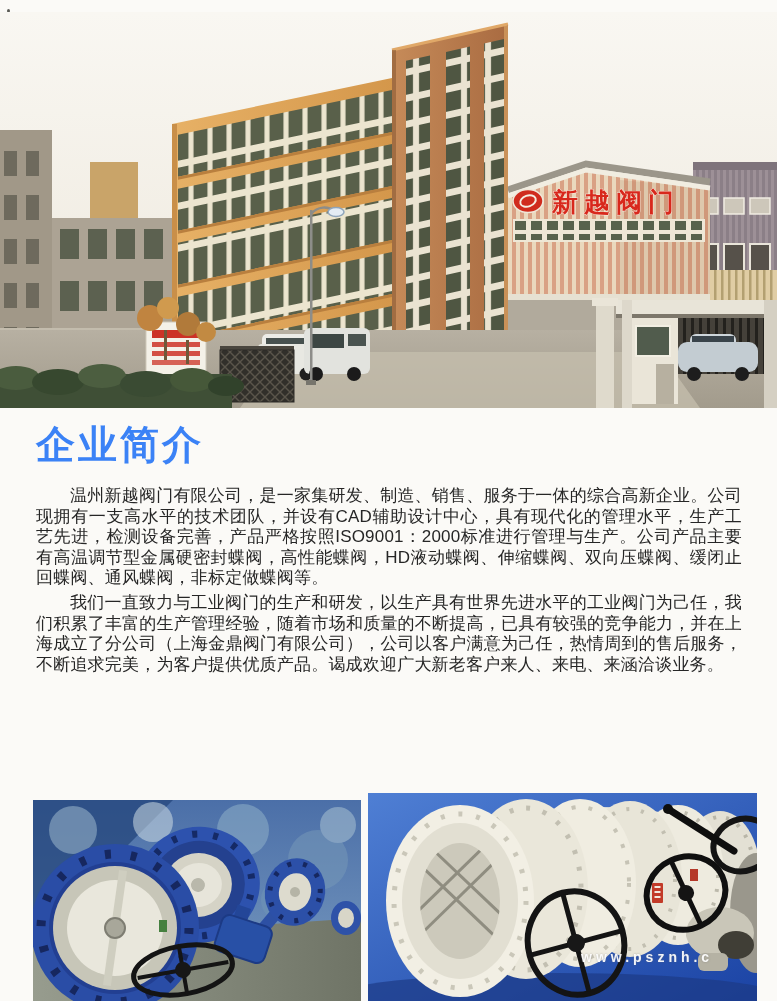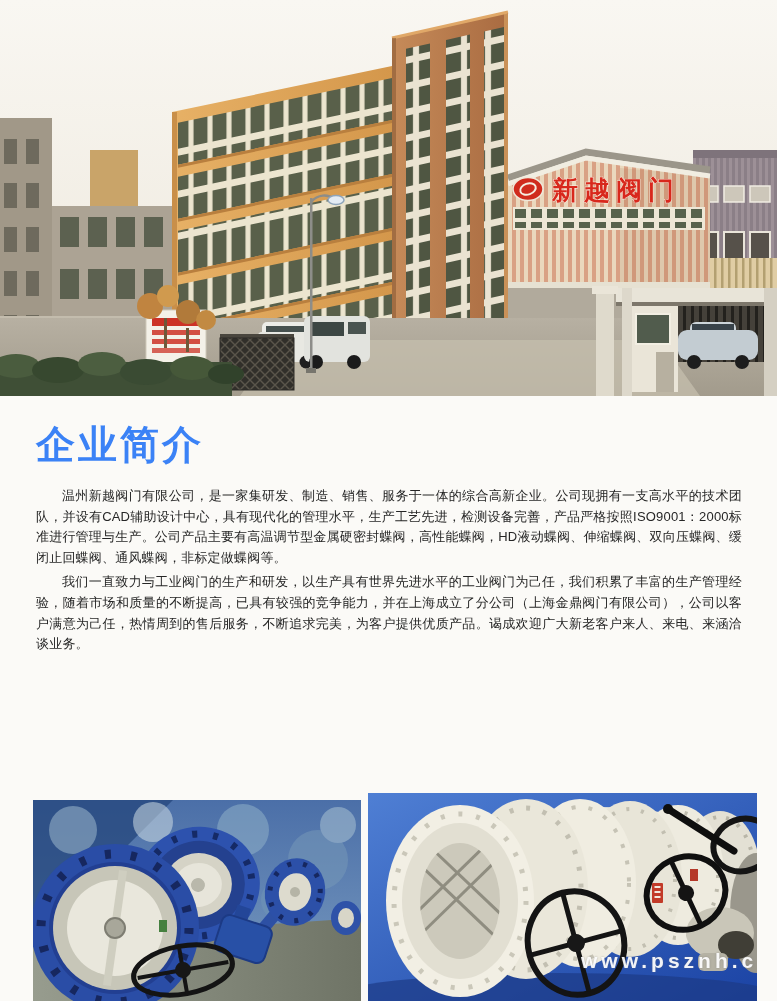--- a/index.html
+++ b/index.html
@@ -2,39 +2,39 @@
 <html><head>
 <meta charset="utf-8">
 <style>
   html,body{margin:0;padding:0;}
   body{background:#888;}
   .page{
     position:relative; width:777px; height:1001px; margin:0 auto;
     background:#fbfaf7; overflow:hidden;
     font-family:"Liberation Sans","DejaVu Sans",sans-serif;
   }
-  .photo-top{position:absolute;left:0;top:0;width:777px;height:488px;}
+  .photo-top{position:absolute;left:0;top:12px;width:777px;height:488px;}
   .photo-top svg{display:block;}
   .heading{
     position:absolute; left:36px; top:424px;
     font-size:39px; font-weight:900; letter-spacing:3px;
     color:#3b82f6; line-height:1.1; margin:0;
   }
   .bodytext{position:absolute; left:36px; top:486px; width:706px; color:#262626;}
   .bodytext p{
-    margin:0; font-size:13px; line-height:20.6px;
+    margin:0; font-size:17px; line-height:20.6px;
     text-align:justify; text-indent:2em; letter-spacing:.2px;
   }
   .bodytext p.p2{margin-top:5px;}
   .bodytext p.p3{margin-top:4px;}
   .photo-bl{position:absolute;left:33px;top:800px;width:328px;height:201px;overflow:hidden;}
   .photo-br{position:absolute;left:368px;top:793px;width:389px;height:208px;overflow:hidden;}
   .watermark{
     position:absolute; left:581px; top:949px; white-space:nowrap;
-    font-size:21px; font-weight:bold; letter-spacing:4px;
+    font-size:14px; font-weight:bold; letter-spacing:4px;
     color:rgba(255,255,255,.93); text-shadow:0 0 2px rgba(110,110,110,.55);
   }
   .speck{position:absolute;left:7px;top:9px;width:3px;height:4px;background:#5a5a55;border-radius:50%;}
 </style>
 </head>
 <body>
 
 <div class="page">
   <div class="speck"></div>
 

